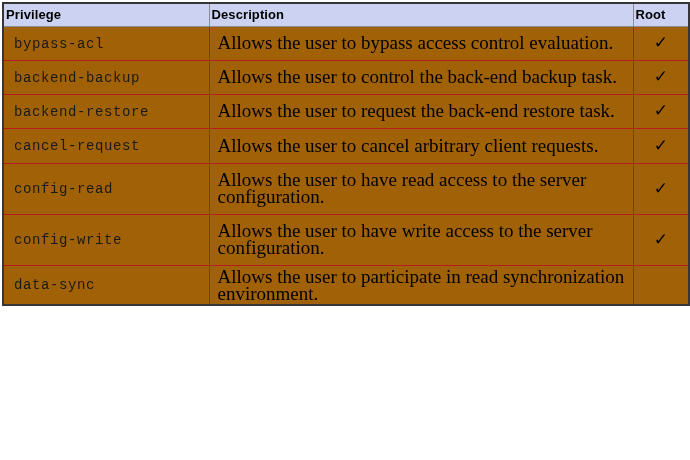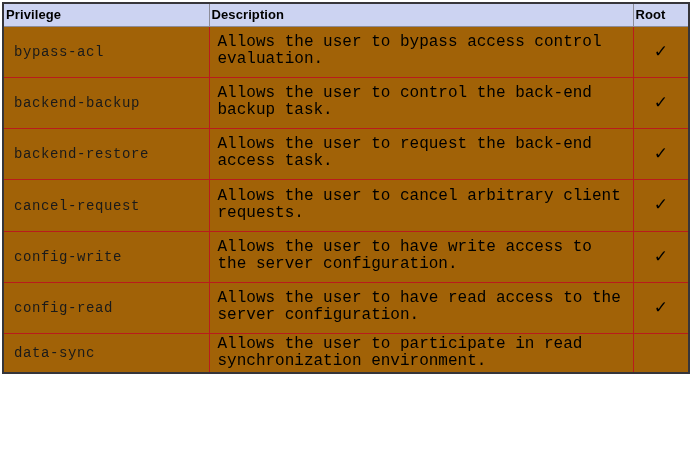--- a/index.html
+++ b/index.html
@@ -56,22 +56,22 @@
     font-size: 14px;
     letter-spacing: 0.6px;
     padding: 0 4px 0 10px;
     text-align: left;
     vertical-align: middle;
     white-space: nowrap;
     color: #1a1a1a;
   }
 
   td.desc {
-    font-family: Liberation Mono, monospace;
-    font-size: 16px;
+    font-family: Liberation Serif, serif;
+    font-size: 19px;
     line-height: 17px;
     padding: 5px 6px 5px 8px;
     text-align: left;
     color: #000000;
   }
 
   td.root {
     text-align: center;
     vertical-align: middle;
     font-size: 17px;
@@ -116,36 +116,36 @@
         <td class="desc">Allows the user to bypass access control evaluation.</td>
         <td class="root"><span class="check">✓</span></td>
       </tr>
       <tr class="tall">
         <td class="priv">backend-backup</td>
         <td class="desc">Allows the user to control the back-end backup task.</td>
         <td class="root"><span class="check">✓</span></td>
       </tr>
       <tr class="tall">
         <td class="priv">backend-restore</td>
-        <td class="desc">Allows the user to request the back-end access task.</td>
+        <td class="desc">Allows the user to request the back-end restore task.</td>
         <td class="root"><span class="check">✓</span></td>
       </tr>
       <tr class="single">
         <td class="priv">cancel-request</td>
         <td class="desc">Allows the user to cancel arbitrary client requests.</td>
         <td class="root"><span class="check">✓</span></td>
       </tr>
       <tr class="tall">
-        <td class="priv">config-write</td>
-        <td class="desc">Allows the user to have write access to the server configuration.</td>
+        <td class="priv">config-read</td>
+        <td class="desc">Allows the user to have read access to the server configuration.</td>
         <td class="root"><span class="check">✓</span></td>
       </tr>
       <tr class="tall">
-        <td class="priv">config-read</td>
-        <td class="desc">Allows the user to have read access to the server configuration.</td>
+        <td class="priv">config-write</td>
+        <td class="desc">Allows the user to have write access to the server configuration.</td>
         <td class="root"><span class="check">✓</span></td>
       </tr>
       <tr class="compact">
         <td class="priv">data-sync</td>
         <td class="desc">Allows the user to participate in read synchronization environment.</td>
         <td class="root"><span class="check"></span></td>
       </tr>
     </tbody>
   </table>
 </div>

